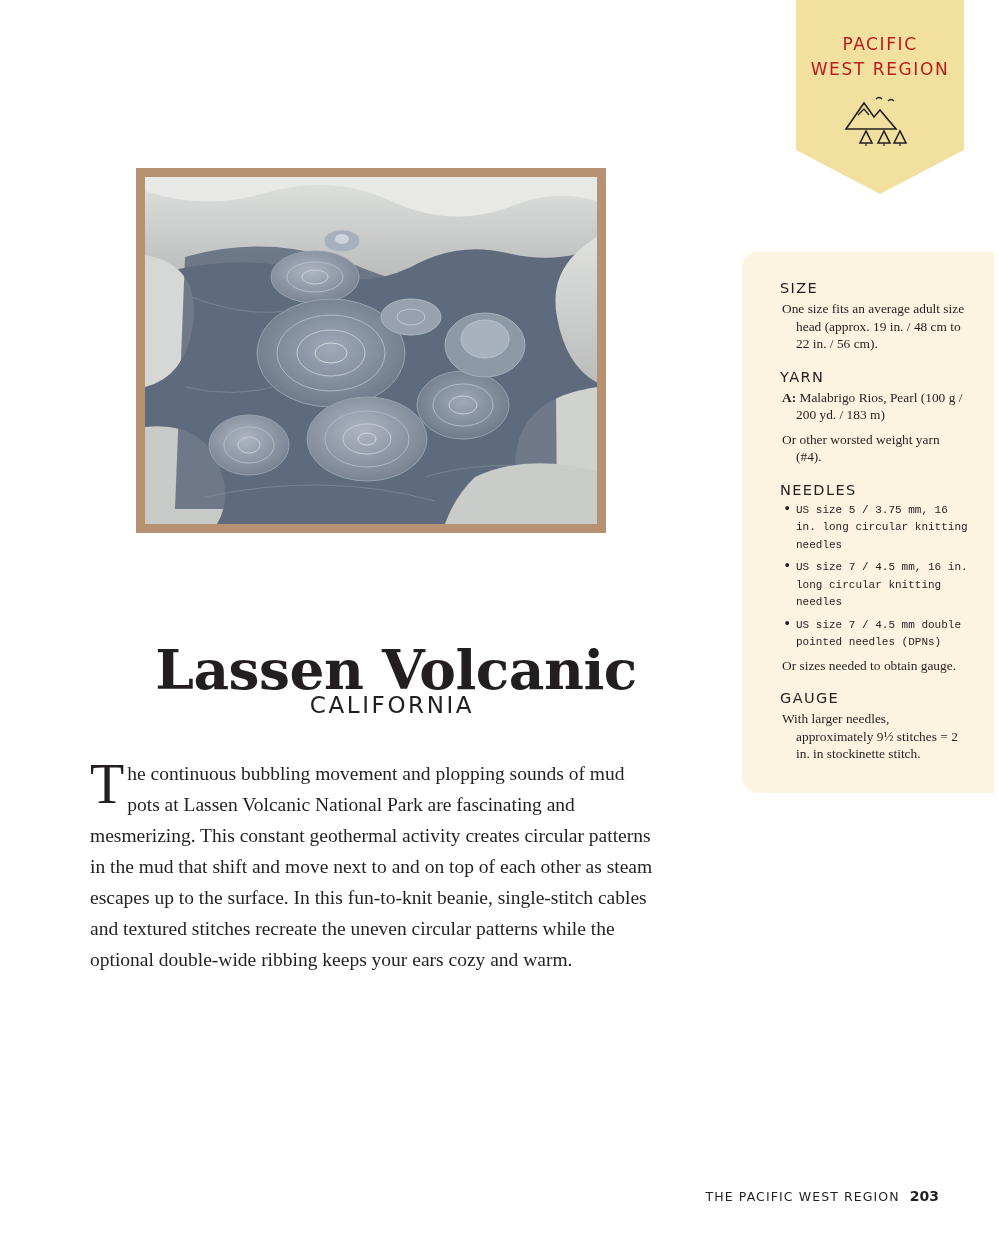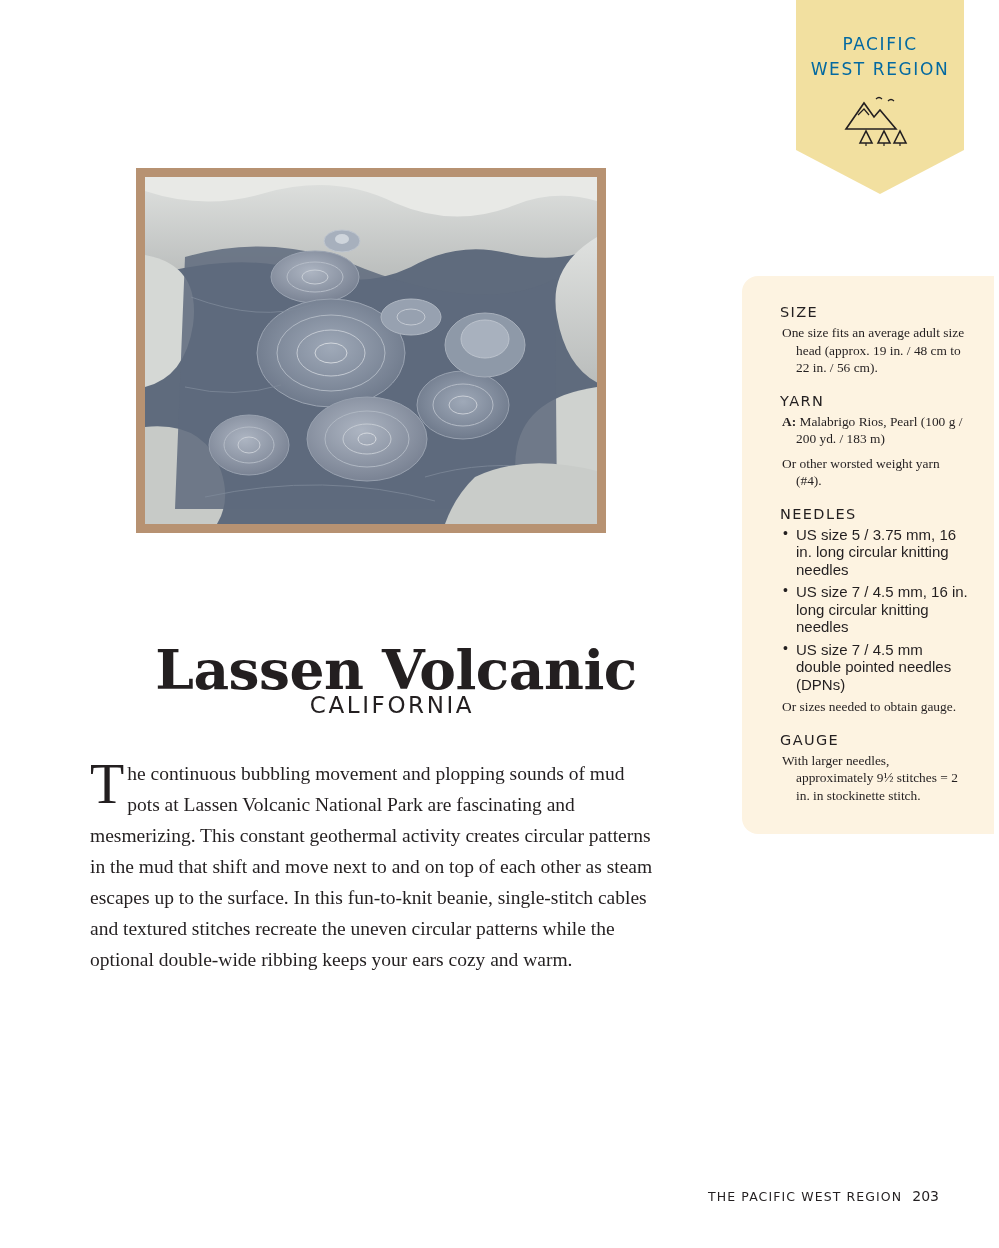--- a/index.html
+++ b/index.html
@@ -31,21 +31,21 @@
     height: 200px;
     z-index: 2;
     text-align: center;
     padding-top: 38px;
   }
   .banner-title {
     font-family: "DejaVu Sans", sans-serif;
     font-size: 17px;
     letter-spacing: 1.6px;
     line-height: 1.45;
-    color: #0369a1;
+    color: #b91c1c;
     font-weight: 400;
   }
   .banner-icon {
     margin-top: 12px;
     display: flex;
     justify-content: center;
   }
 
   
   .photo-frame {
@@ -113,21 +113,20 @@
 
   
   .sidebar {
     position: absolute;
     left: 742px;
     top: 252px;
     width: 252px;
     background: #fdf3e1;
     border-radius: 16px 0 0 16px;
     padding: 28px 26px 30px 38px;
-    margin-top: 24px;
   }
   .sb-head {
     font-family: "DejaVu Sans", sans-serif;
     font-size: 14.5px;
     letter-spacing: 1.4px;
     color: #231f20;
     margin: 0 0 4px 0;
   }
   .sb-block { margin-bottom: 16px; }
   .sb-block:last-child { margin-bottom: 0; }
@@ -143,22 +142,22 @@
     padding-left: 16px;
     text-indent: -14px;
   }
   .sb-text + .sb-text { margin-top: 7px; }
   ul.sb-list {
     margin: 2px 0 0 0;
     padding-left: 16px;
     list-style: none;
   }
   ul.sb-list li {
-    font-family: Liberation Sans, sans-serif;
-    font-size: 15px;
+    font-family: Liberation Mono, monospace;
+    font-size: 11px;
     line-height: 17.5px;
     position: relative;
     margin-bottom: 5px;
   }
   ul.sb-list li:before {
     content: "•";
     position: absolute;
     left: -13px;
     top: -1px;
     font-size: 14px;
@@ -169,21 +168,21 @@
   .footer {
     position: absolute;
     right: 60px;
     bottom: 44px;
     font-family: "DejaVu Sans", sans-serif;
     font-size: 12.5px;
     letter-spacing: 1.1px;
     color: #231f20;
   }
   .footer .pg {
-    font-weight: normal;
+    font-weight: bold;
     margin-left: 10px;
     font-size: 14px;
     letter-spacing: 0;
   }
 </style>
 </head>
 <body>
 
 <div class="banner-shape"></div>
 <div class="banner-content">

